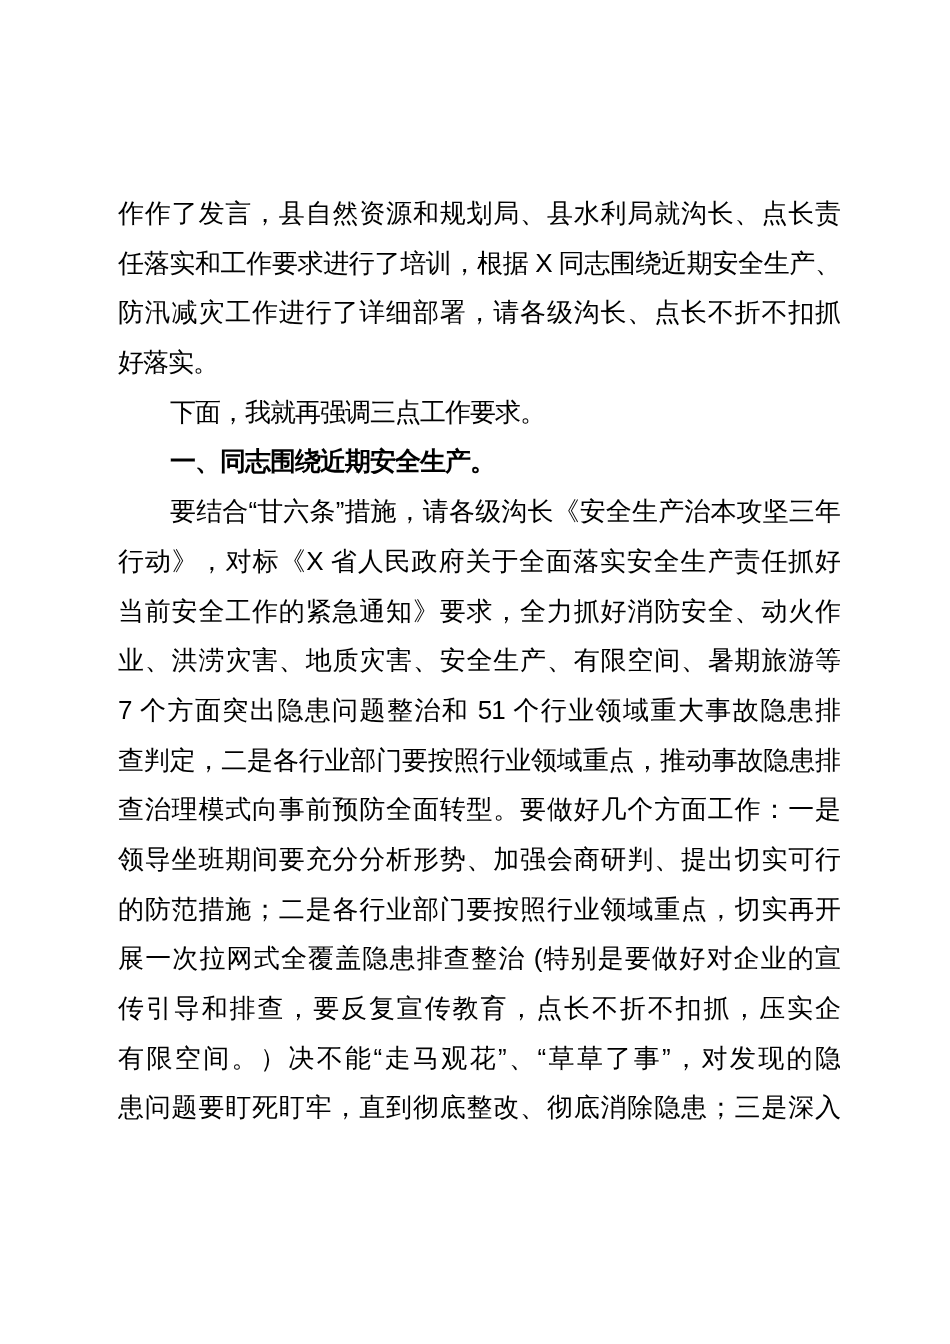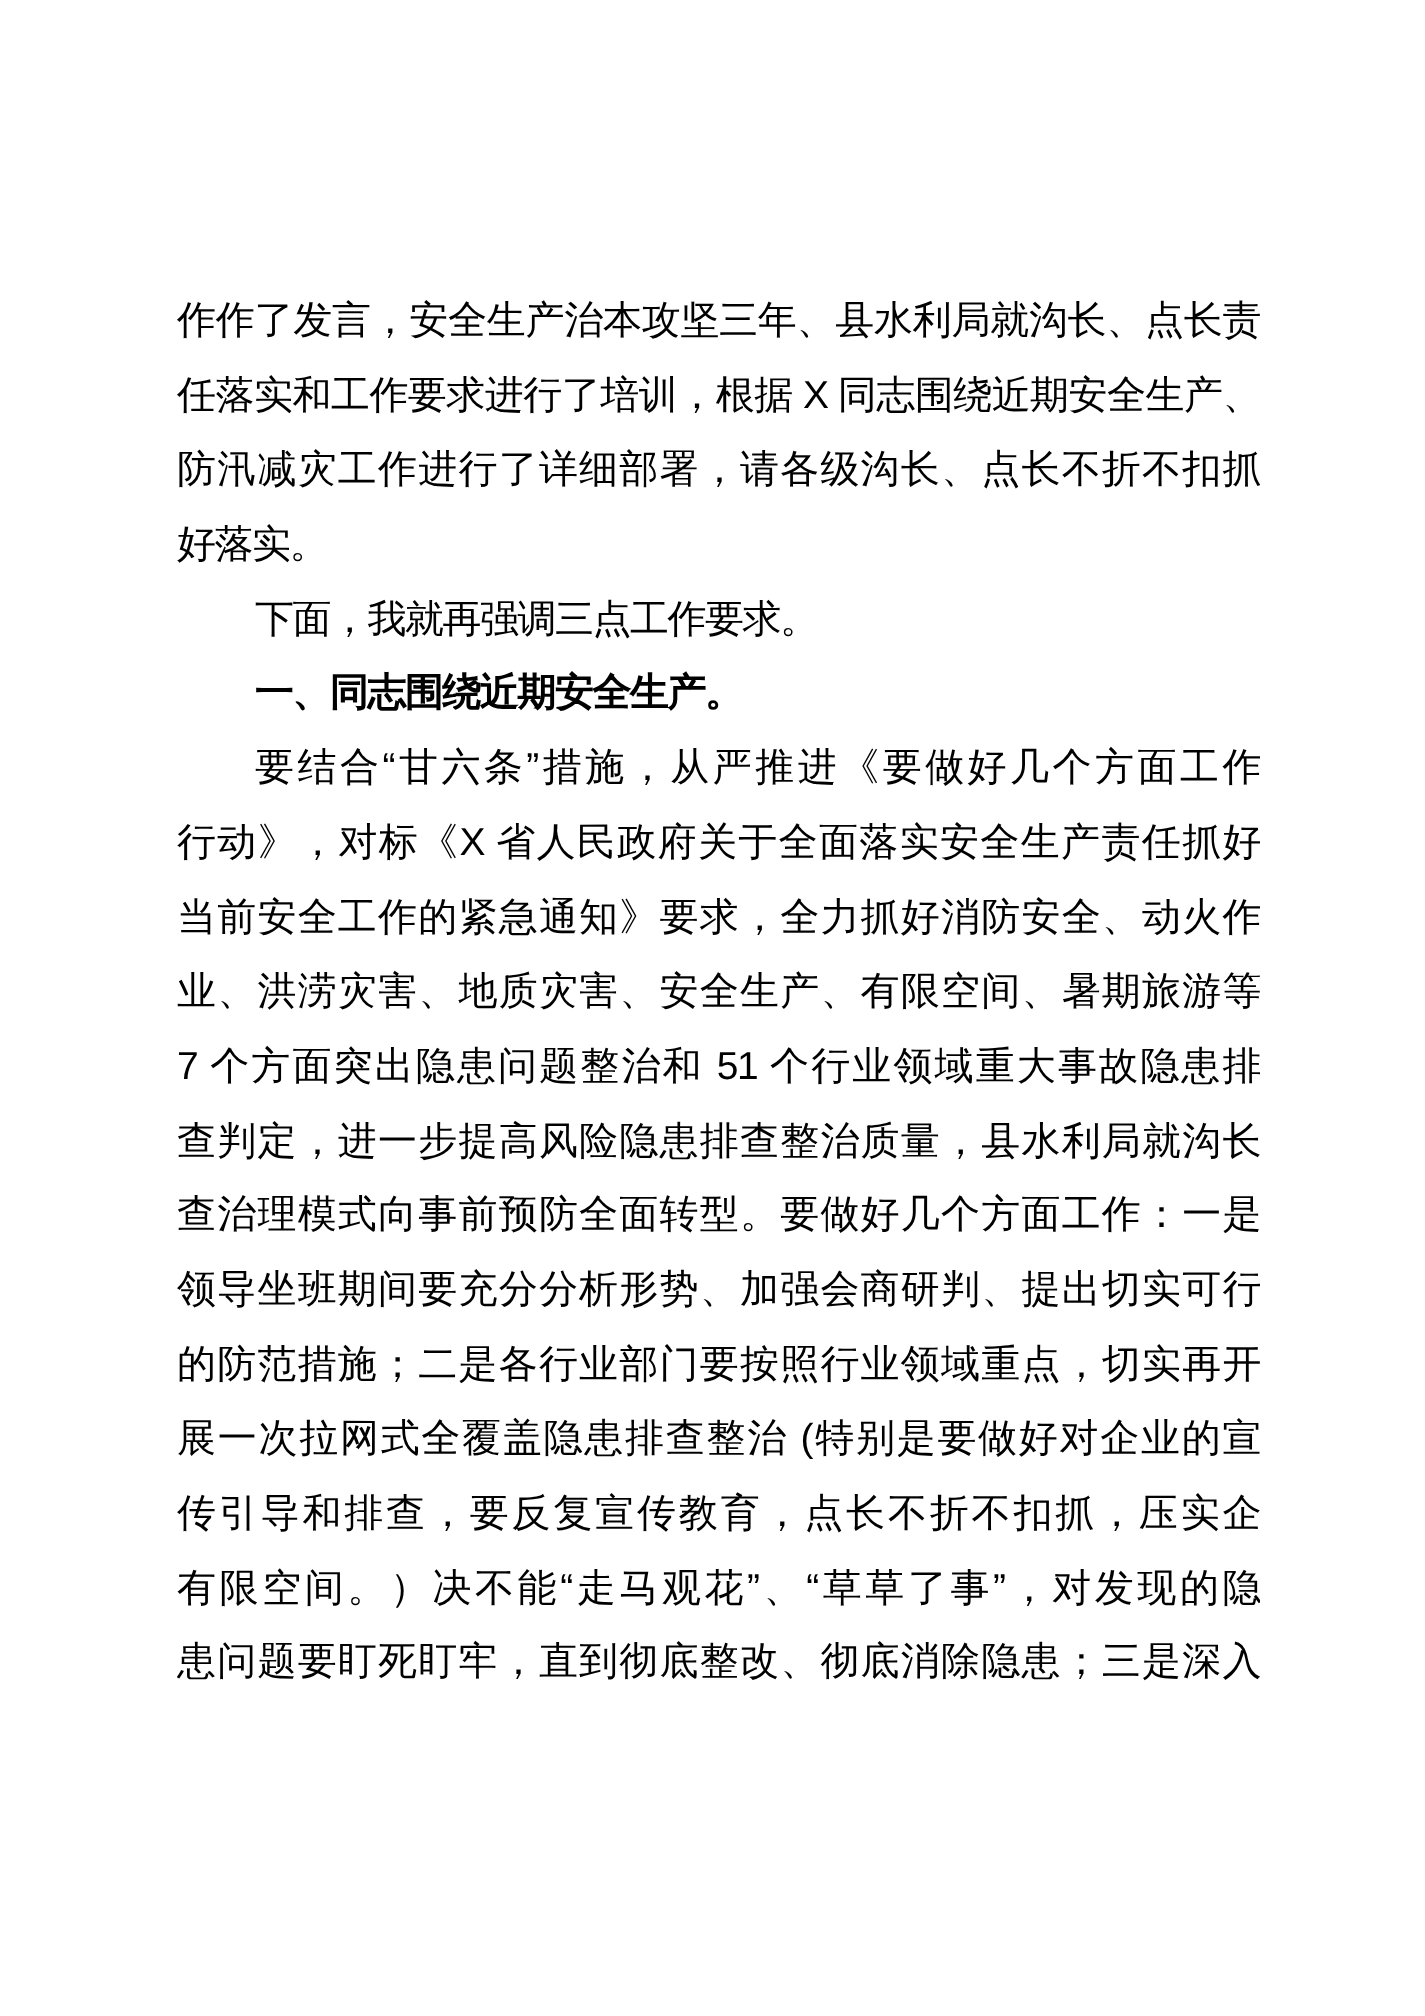--- a/index.html
+++ b/index.html
@@ -42,41 +42,41 @@
   }
   .indent { text-indent: 52px; }
   .heading .line { font-weight: 700; }
 </style>
 </head>
 <body>
 
 <div class="page">
 
   <div class="para">
-    <div class="line full">作作了发言，安全生产治本攻坚三年、县水利局就沟长、点长责</div>
+    <div class="line full">作作了发言，县自然资源和规划局、县水利局就沟长、点长责</div>
     <div class="line full">任落实和工作要求进行了培训，根据 X 同志围绕近期安全生产、</div>
     <div class="line full">防汛减灾工作进行了详细部署，请各级沟长、点长不折不扣抓</div>
     <div class="line short">好落实。</div>
   </div>
 
   <div class="para">
     <div class="line short indent">下面，我就再强调三点工作要求。</div>
   </div>
 
   <div class="para heading">
     <div class="line short indent">一、同志围绕近期安全生产。</div>
   </div>
 
   <div class="para">
-    <div class="line full indent">要结合“甘六条”措施，从严推进《要做好几个方面工作</div>
+    <div class="line full indent">要结合“甘六条”措施，请各级沟长《安全生产治本攻坚三年</div>
     <div class="line full">行动》，对标《X 省人民政府关于全面落实安全生产责任抓好</div>
     <div class="line full">当前安全工作的紧急通知》要求，全力抓好消防安全、动火作</div>
     <div class="line full">业、洪涝灾害、地质灾害、安全生产、有限空间、暑期旅游等</div>
     <div class="line full">7 个方面突出隐患问题整治和 51 个行业领域重大事故隐患排</div>
-    <div class="line full">查判定，进一步提高风险隐患排查整治质量，县水利局就沟长</div>
+    <div class="line full">查判定，二是各行业部门要按照行业领域重点，推动事故隐患排</div>
     <div class="line full">查治理模式向事前预防全面转型。要做好几个方面工作：一是</div>
     <div class="line full">领导坐班期间要充分分析形势、加强会商研判、提出切实可行</div>
     <div class="line full">的防范措施；二是各行业部门要按照行业领域重点，切实再开</div>
     <div class="line full">展一次拉网式全覆盖隐患排查整治 (特别是要做好对企业的宣</div>
     <div class="line full">传引导和排查，要反复宣传教育，点长不折不扣抓，压实企</div>
     <div class="line full">有限空间。）决不能“走马观花”、“草草了事”，对发现的隐</div>
     <div class="line full">患问题要盯死盯牢，直到彻底整改、彻底消除隐患；三是深入</div>
   </div>
 
 </div>

